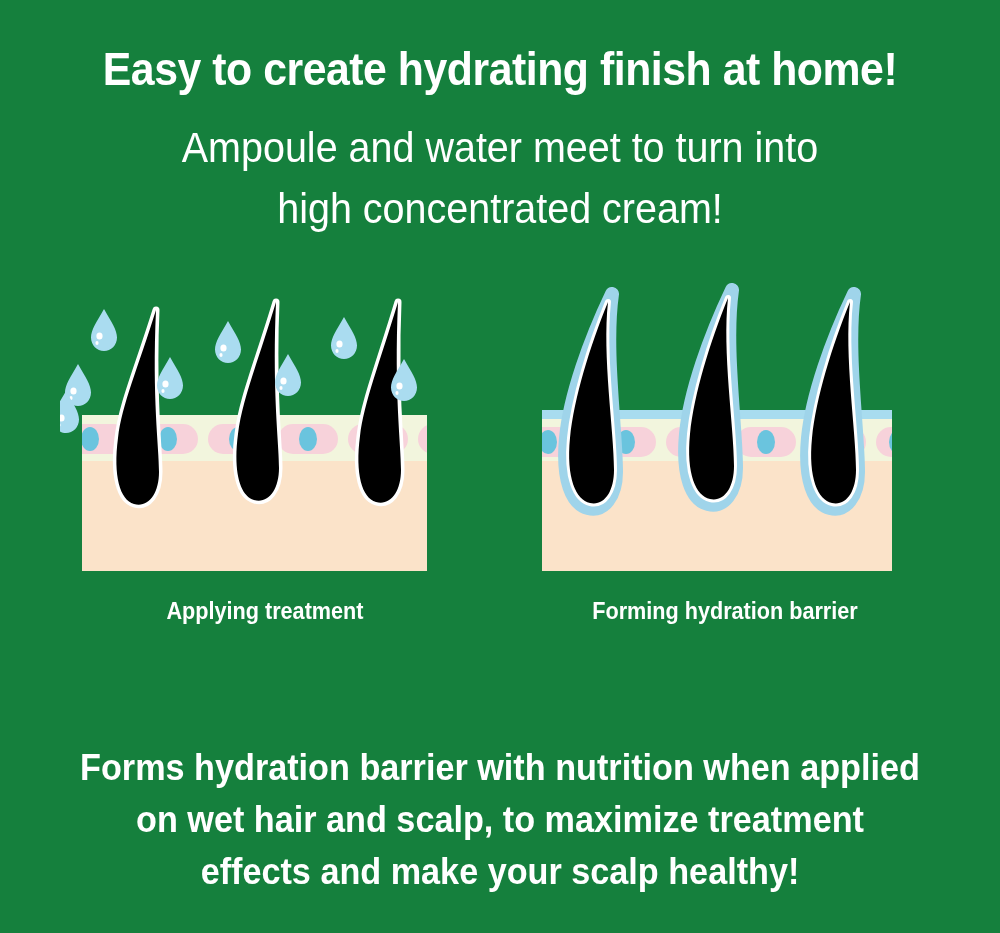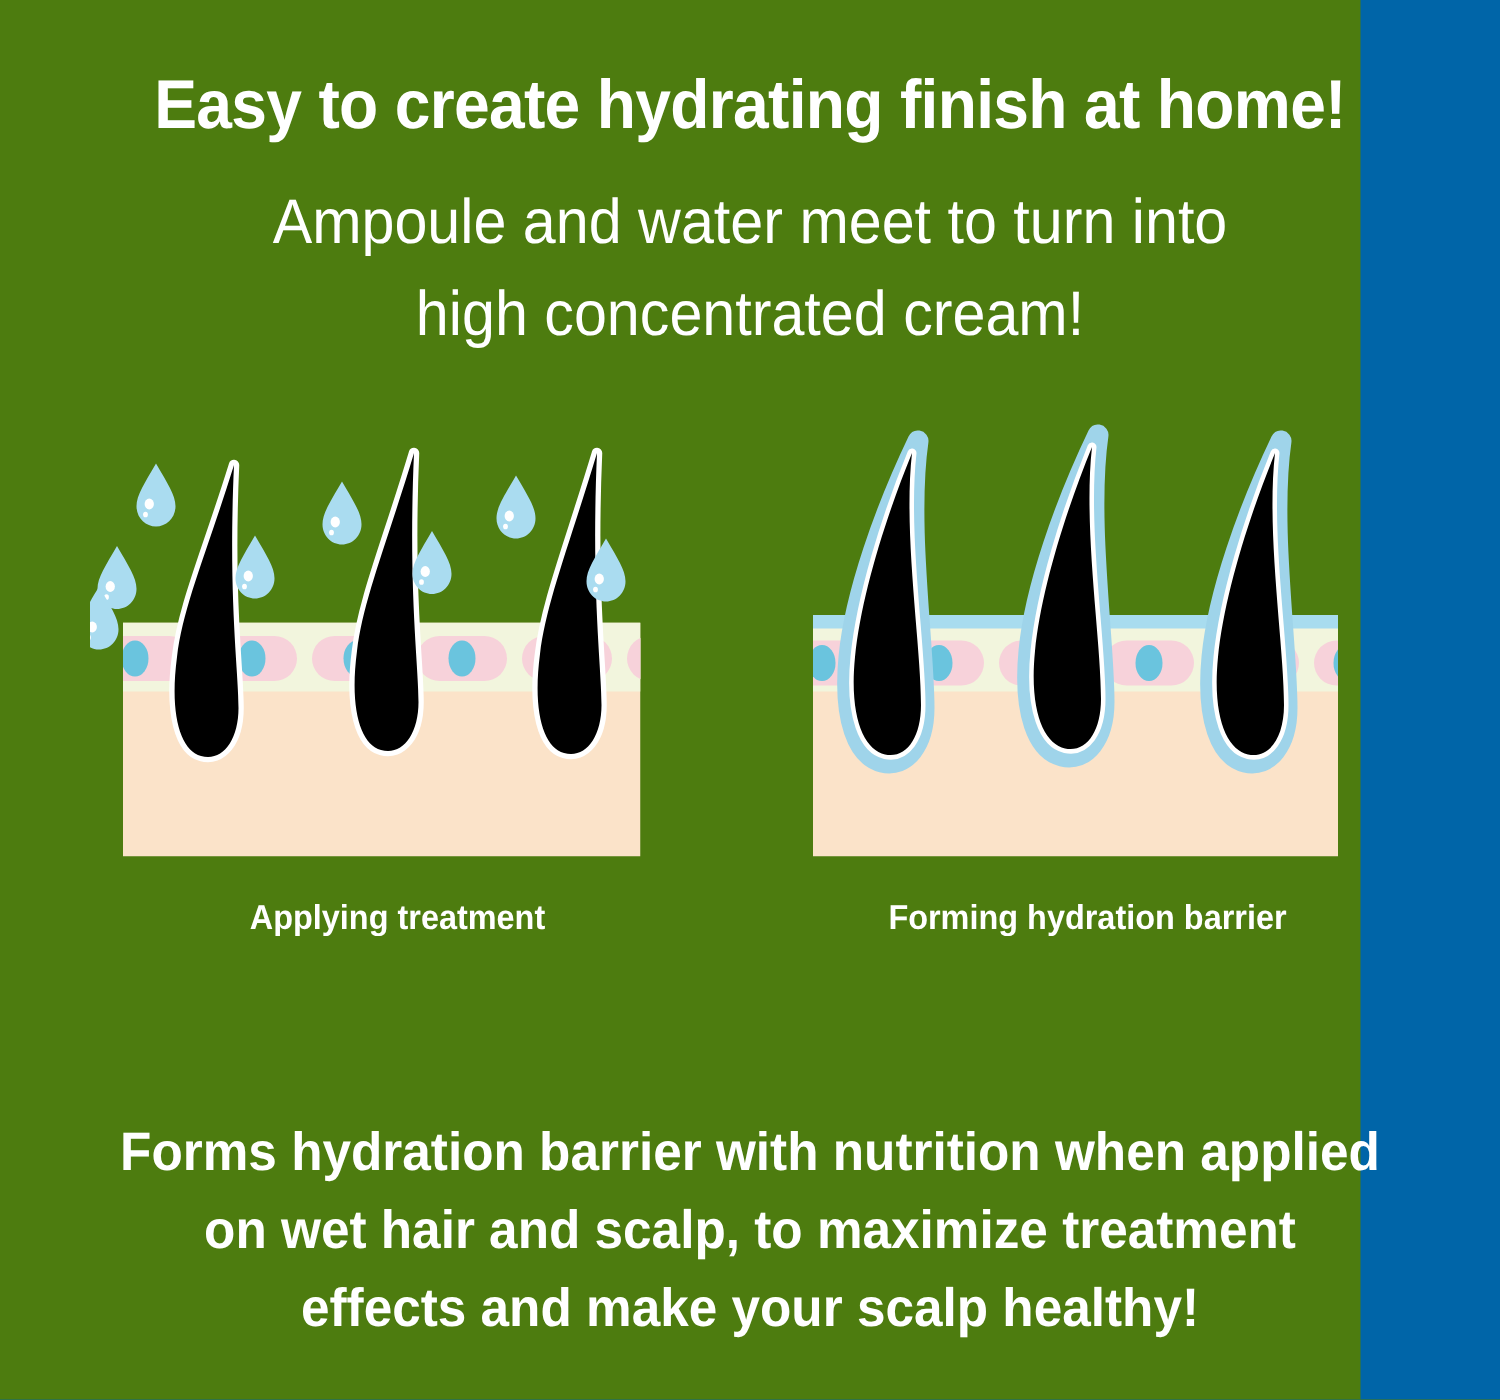--- a/index.html
+++ b/index.html
@@ -10,23 +10,23 @@
   body {
     width: 1000px;
     height: 933px;
     background: #0065a8;
     font-family: "Liberation Sans", sans-serif;
     overflow: hidden;
     position: relative;
   }
   .page {
     position: relative;
-    width: 907px;
+    width: 1000px;
     height: 933px;
-    background: #4d7c0f;
+    background: #15803d;
   }
 
   
   .headline {
     position: absolute;
     top: 42px;
     left: 0;
     width: 1000px;
     text-align: center;
     color: #ffffff;

